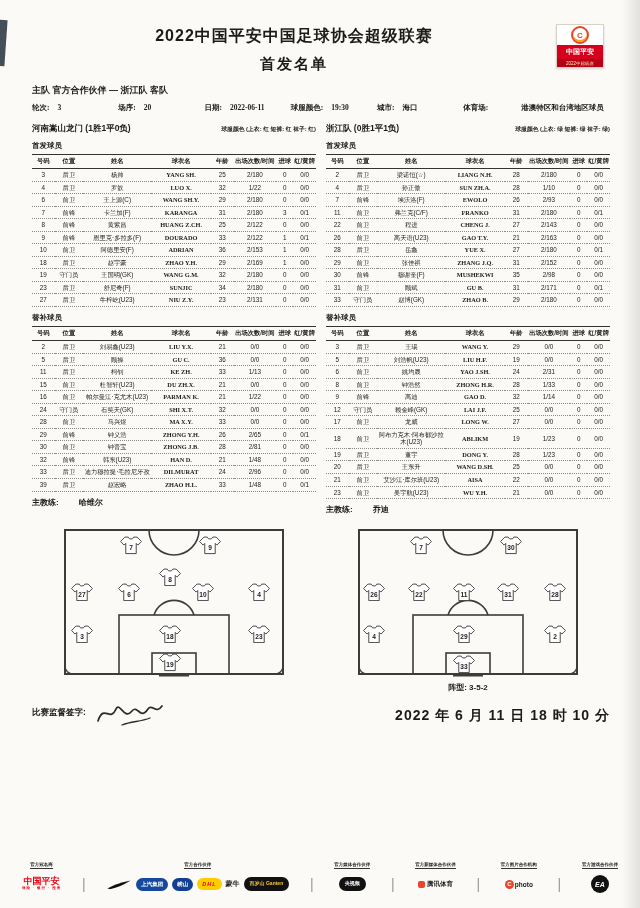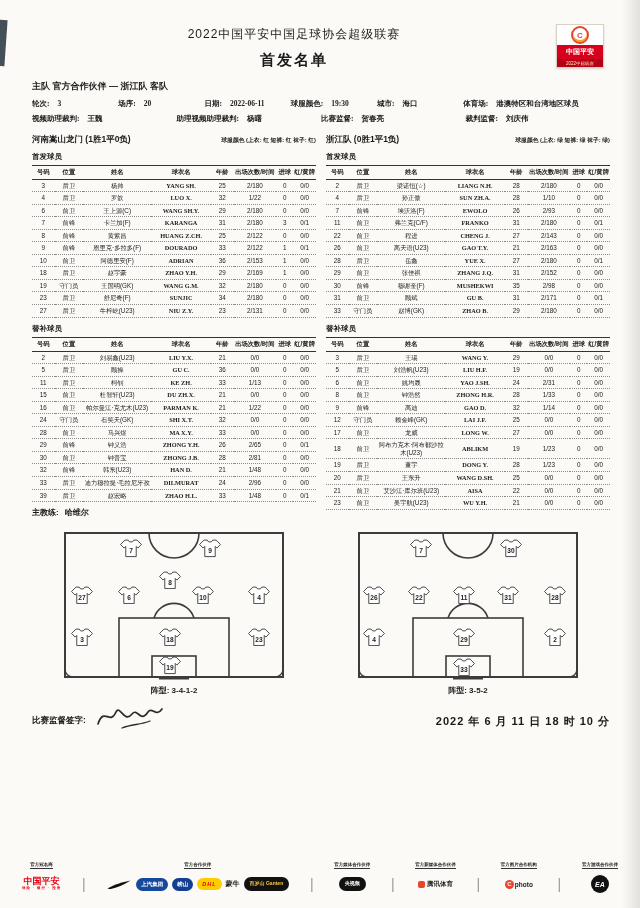--- a/index.html
+++ b/index.html
@@ -11,34 +11,34 @@
   .inner{padding:24px 30px 0 32px;}
 
   
   .hdr{display:flex;align-items:flex-start;}
   .cfa{width:50px;height:50px;border-radius:50%;border:2px solid #c43b2f;background:#f6efe2;
        display:flex;align-items:center;justify-content:center;flex-direction:column;margin:4px 0 0 40px;}
   .cfa-ring{font-size:4px;color:#b8382c;letter-spacing:1px;line-height:1;margin-bottom:1px;}
   .cfa-core{width:32px;height:32px;border-radius:50%;background:#1d7a39;color:#fff;display:flex;align-items:center;justify-content:center;
        font-size:8px;font-weight:bold;border:1px solid #b8382c;}
   .titles{flex:1;text-align:center;padding-top:2px;}
-  .title{font-size:12px;font-weight:normal;letter-spacing:1px;}
+  .title{font-size:16px;font-weight:bold;letter-spacing:1px;}
   .subtitle{font-size:15px;font-weight:bold;margin-top:8px;letter-spacing:2px;}
   .csl{width:46px;border:1px solid #d8d2c6;background:#fff;margin-right:6px;box-shadow:0 1px 2px rgba(0,0,0,.15);}
   .csl-top{height:20px;display:flex;align-items:center;justify-content:center;}
   .csl-ball{width:14px;height:14px;border-radius:50%;border:2px solid #e8452b;color:#e8452b;font-size:8px;font-weight:bold;
        display:flex;align-items:center;justify-content:center;background:#fff;box-shadow:inset 0 -2px 0 #f5a623;}
   .csl-mid{background:#d6001c;color:#fff;font-size:7px;font-weight:bold;text-align:center;padding:2px 0;}
   .csl-bot{background:#b5001a;color:#ffe9a8;font-size:4.5px;text-align:center;padding:1.5px 0;}
 
   
   .teams-line{font-size:9px;font-weight:bold;margin:10px 0 6px 0;}
   .off-row{display:flex;margin-bottom:4.5px;font-size:7.5px;font-family:Liberation Serif, serif;}
   .off-pair{flex:1;display:flex;}
-  .off-row.first .off-pair:last-child{flex:1.7;}
+  .off-row.first .off-pair:last-child{flex:1.7;gap:25px;}
   .off-l{margin-right:8px;font-weight:bold;}
   .off-v{font-weight:bold;}
 
   
   .teams{display:flex;gap:10px;margin-top:10px;}
   .team-col{flex:1;min-width:0;}
   .team-head{display:flex;justify-content:space-between;align-items:baseline;}
   .team-name{font-size:8.5px;font-weight:bold;white-space:nowrap;}
   .kit{font-size:5.8px;font-weight:bold;white-space:nowrap;margin-left:4px;}
   .group-label{font-size:7.5px;font-weight:bold;margin:6px 0 3px 0;}
@@ -48,37 +48,37 @@
   table.roster td.jersey{font-weight:bold;font-family:"Liberation Serif","DejaVu Serif",serif;}
   table.roster th:nth-child(1),table.roster td:nth-child(1){width:8%;}
   table.roster th:nth-child(2),table.roster td:nth-child(2){width:10%;}
   table.roster th:nth-child(3),table.roster td:nth-child(3){width:24%;}
   table.roster th:nth-child(4),table.roster td:nth-child(4){width:21%;}
   table.roster th:nth-child(5),table.roster td:nth-child(5){width:8%;}
   table.roster th:nth-child(6),table.roster td:nth-child(6){width:15%;}
   table.roster th:nth-child(7),table.roster td:nth-child(7){width:6%;}
   table.roster th:nth-child(8),table.roster td:nth-child(8){width:8%;}
   .coach{font-size:8px;font-weight:bold;margin-top:5px;}
-  .coach .cname{margin-left:6px;}
+  .coach .cname{margin-left:20px;}
 
   
   .formations{display:flex;justify-content:center;gap:70px;margin-top:12px;}
   .formation{text-align:center;}
   .pitch{position:relative;width:224px;height:150px;}
   .pitch>svg{position:absolute;left:0;top:0;width:100%;height:100%;}
   .shirt{position:absolute;width:22px;transform:translateX(-50%);}
   .shirt svg{display:block;width:100%;}
   .f-caption{font-size:8px;font-weight:bold;margin-top:5px;}
 
   .legend{font-size:8px;font-weight:bold;margin-top:14px;}
 
-  .sign-row{display:flex;align-items:center;margin-top:14px;}
+  .sign-row{display:flex;margin-top:14px;}
   .sign-label{font-size:8.5px;font-weight:bold;}
   .sign-svg{margin-left:6px;margin-top:-8px;}
-  .sign-date{margin-left:auto;font-size:11px;font-weight:bold;letter-spacing:1px;}
+  .sign-date{margin-left:auto;font-size:14px;font-weight:bold;letter-spacing:1px;}
 
   
   .sponsors{position:absolute;left:22px;right:22px;bottom:14px;}
   .sp-row{display:flex;align-items:flex-end;justify-content:space-between;}
   .sp-group{display:flex;flex-direction:column;align-items:center;}
   .sp-label{font-size:4.5px;font-weight:bold;border-bottom:1px solid #333;padding-bottom:1px;white-space:nowrap;}
   .sp-logos{display:flex;align-items:center;gap:4px;margin-top:5px;height:20px;}
   .sp-sep{color:#999;font-size:14px;margin:0 2px 2px 2px;}
   .lg-pingan{color:#e60012;font-weight:bold;font-size:9px;line-height:1;text-align:center;}
   .lg-pingan small{display:block;font-size:3.5px;color:#e60012;letter-spacing:1px;margin-top:1px;}
@@ -138,38 +138,20 @@
           </span>
           <span class="off-pair">
             <span class="off-l">城市:</span>
             <span class="off-v">海口</span>
           </span>
           <span class="off-pair">
             <span class="off-l">体育场:</span>
             <span class="off-v">港澳特区和台湾地区球员</span>
           </span>
         </div>
-        <div class="off-row">
-          <span class="off-pair">
-            <span class="off-l">视频助理裁判:</span>
-            <span class="off-v">王魏</span>
-          </span>
-          <span class="off-pair">
-            <span class="off-l">助理视频助理裁判:</span>
-            <span class="off-v">杨曙</span>
-          </span>
-          <span class="off-pair">
-            <span class="off-l">比赛监督:</span>
-            <span class="off-v">贺春亮</span>
-          </span>
-          <span class="off-pair">
-            <span class="off-l">裁判监督:</span>
-            <span class="off-v">刘庆伟</span>
-          </span>
-        </div>
       </div>
 
     <div class="teams">
       <div class="team-col">
         <div class="team-head">
           <span class="team-name">河南嵩山龙门 (1胜1平0负)</span>
           <span class="kit">球服颜色 (上衣: 红 短裤: 红 袜子: 红)</span>
         </div>
         <div class="group-label">首发球员</div>
         <table class="roster" id="home-starters">
@@ -701,20 +683,23 @@
                 <td>前卫</td>
                 <td>吴宇航(U23)</td>
                 <td class="jersey">WU Y.H.</td>
                 <td>21</td>
                 <td>0/0</td>
                 <td>0</td>
                 <td>0/0</td>
               </tr>
             </tbody>
           </table>
+        <div class="coach">
+          <span>主教练:</span><span class="cname">乔迪</span>
+        </div>
       </div>
     </div>
 
     <div class="formations">
       <div class="formation">
         <div class="pitch" id="home-pitch">
             <svg viewBox="0 0 224 150">
               <rect x="3" y="3" width="218" height="144" fill="none" stroke="#3c3c3c" stroke-width="2"></rect>
               <path d="M87 3 A25 25 0 0 0 137 3" fill="none" stroke="#3c3c3c" stroke-width="1.6"></path>
               <rect x="57" y="88" width="110" height="59" fill="none" stroke="#3c3c3c" stroke-width="1.6"></rect>
@@ -784,21 +769,20 @@
                 <text x="20" y="25" text-anchor="middle" font-size="12" font-weight="bold" fill="#222" font-family="Liberation Sans, sans-serif">23</text>
               </svg>
             </div>
             <div class="shirt" style="left:48%;top:84%">
               <svg viewBox="0 0 40 34">
                 <path d="M9 2 L15 2 C15 6.5 25 6.5 25 2 L31 2 L39 10 L32.5 16.5 L29.5 13.5 L29.5 32 L10.5 32 L10.5 13.5 L7.5 16.5 L1 10 Z" fill="#ffffff" stroke="#333" stroke-width="1.6"></path>
                 <text x="20" y="25" text-anchor="middle" font-size="12" font-weight="bold" fill="#222" font-family="Liberation Sans, sans-serif">19</text>
               </svg>
             </div>
           </div>
-        <div class="f-caption">阵型: 3-4-1-2</div>
       </div>
       <div class="formation">
         <div class="pitch" id="away-pitch">
             <svg viewBox="0 0 224 150">
               <rect x="3" y="3" width="218" height="144" fill="none" stroke="#3c3c3c" stroke-width="2"></rect>
               <path d="M87 3 A25 25 0 0 0 137 3" fill="none" stroke="#3c3c3c" stroke-width="1.6"></path>
               <rect x="57" y="88" width="110" height="59" fill="none" stroke="#3c3c3c" stroke-width="1.6"></rect>
               <rect x="90" y="126" width="44" height="21" fill="none" stroke="#3c3c3c" stroke-width="1.6"></rect>
               <path d="M92 88 A21 21 0 0 1 132 88" fill="none" stroke="#3c3c3c" stroke-width="1.6"></path>
               <path d="M3 139 A8 8 0 0 0 11 147" fill="none" stroke="#3c3c3c" stroke-width="1.4"></path>

